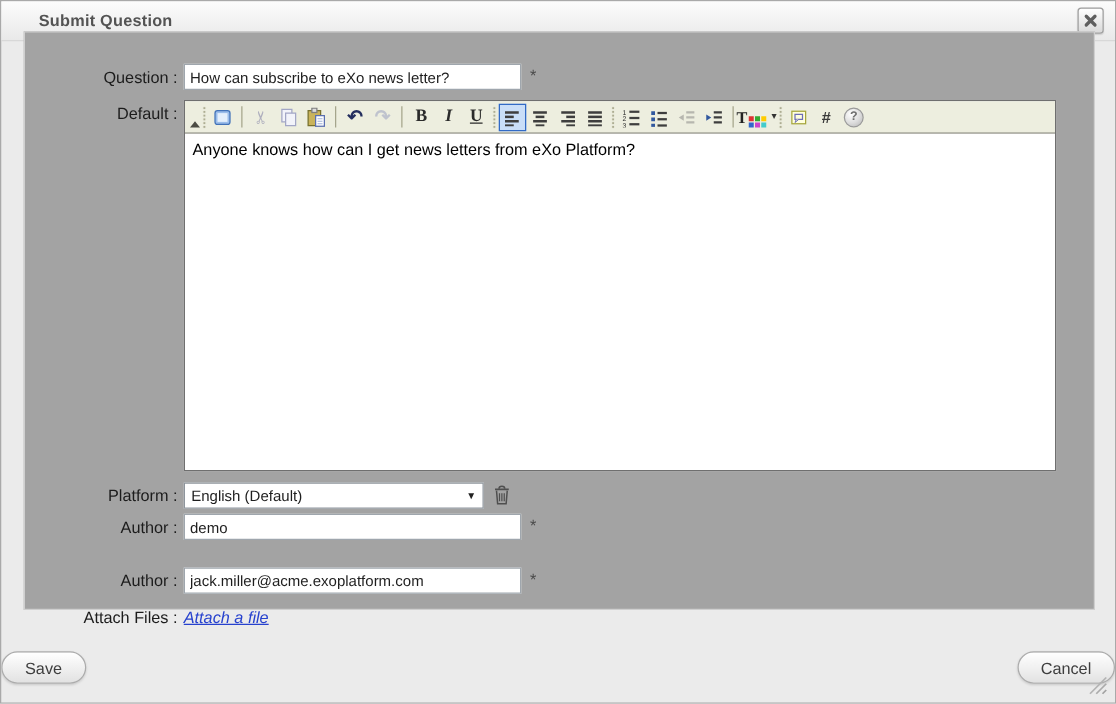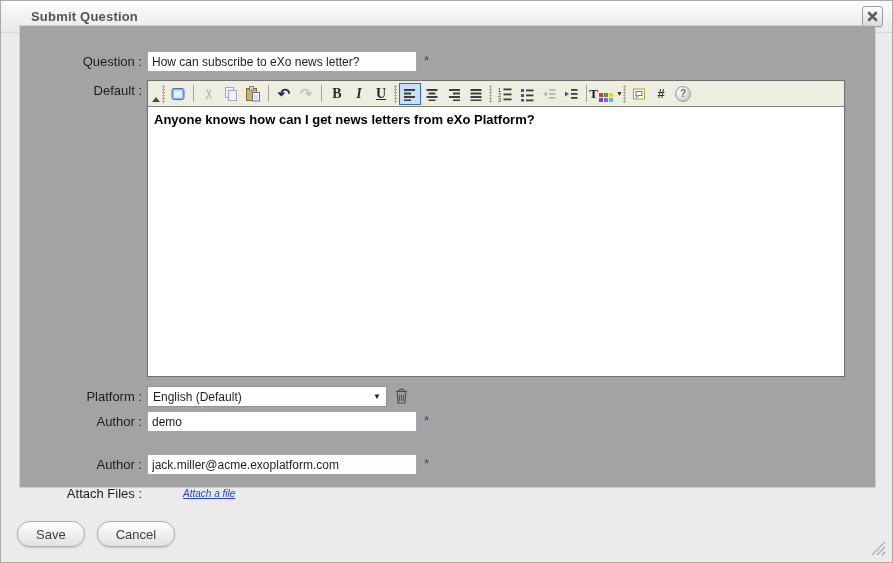--- a/index.html
+++ b/index.html
@@ -64,36 +64,36 @@
   .tcolor-T { font-family: "Liberation Serif", serif; font-weight: bold; font-size: 13px; color: #222; }
   .tcolor-grid { display: grid; grid-template-columns: repeat(3, 4px); grid-auto-rows: 4px;
                  gap: 1px; margin-left: 1px; margin-top: 7px; }
   .tcolor-grid span { width: 4px; height: 4px; display: block; }
   .tcolor-caret { font-size: 7px; color: #333; margin-left: 3px; }
   .help-circle { width: 16px; height: 16px; border-radius: 50%;
                  background: radial-gradient(circle at 35% 30%, #FFFFFF, #DCDCDC 55%, #B5B5B5);
                  border: 1px solid #9A9A9A; display: flex; align-items: center;
                  justify-content: center; font-size: 10px; font-weight: bold; color: #6F6F6F; }
   .editarea { height: 269px; padding: 4px 6px; font-size: 13px; color: #000;
-              background: #fff; line-height: 17px; cursor: text; font-weight: bold; }
+              background: #fff; line-height: 17px; cursor: text; }
 
   
   .combo { width: 240px; height: 21px; border: 1px solid #8E959C; background: #fff;
            display: flex; align-items: center; padding: 0 5px; font-size: 12px;
            color: #1E1E1E; cursor: pointer; }
   .combo-caret { margin-left: auto; font-size: 8px; color: #222; }
   .trash-btn { margin-left: 7px; margin-top: 1px; cursor: pointer; background: none; border: none; }
 
   
-  .attach-link { font-size: 10px; font-style: italic; text-decoration: underline;
-                 color: #2742CE; line-height: 21px; cursor: pointer; margin-left: 36px; }
-
-  
-  .footer { position: absolute; left: 16px; right: 0; top: 520px; display: flex;
-            justify-content: flex-start; gap: 12px; }
+  .attach-link { font-size: 13px; font-style: italic; text-decoration: underline;
+                 color: #2742CE; line-height: 21px; cursor: pointer; }
+
+  
+  .footer { position: absolute; left: 0; right: 0; top: 520px; display: flex;
+            justify-content: space-between; gap: 12px; }
   .btn { height: 26px; padding: 0 18px; border: 1px solid #ACACAC; border-radius: 13px;
          background: linear-gradient(#FFFFFF, #E2E2E2); font-family: "Liberation Sans", sans-serif;
          font-size: 13px; color: #3E3E3E; cursor: pointer; box-shadow: 0 1px 2px rgba(0,0,0,.15); }
 
   .resize-grip { position: absolute; right: 5px; bottom: 5px; width: 19px; height: 19px; cursor: nwse-resize; }
 </style>
 </head>
 <body>
 
 <div class="dialog">

